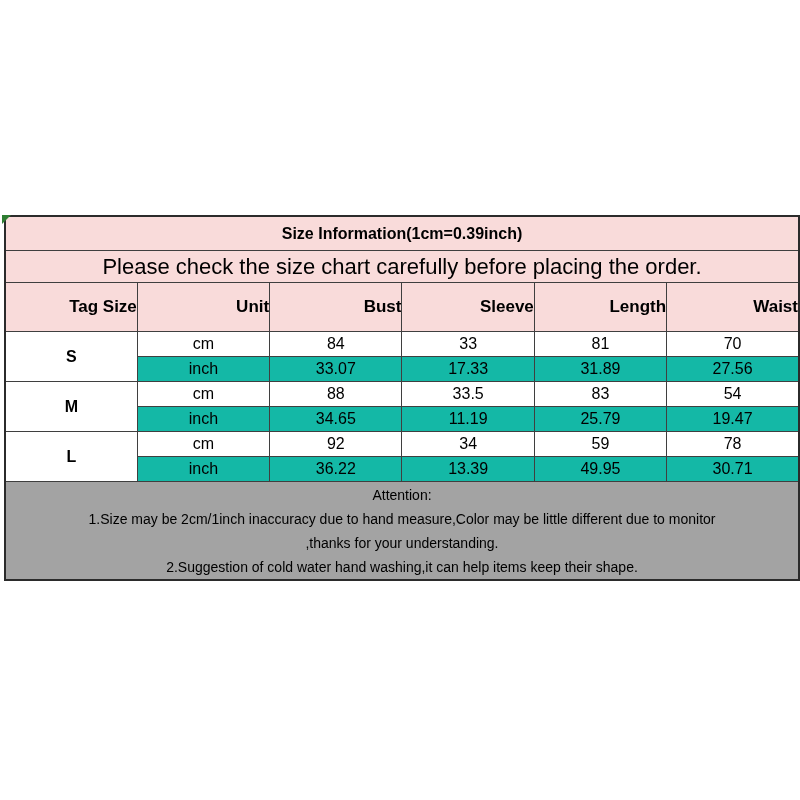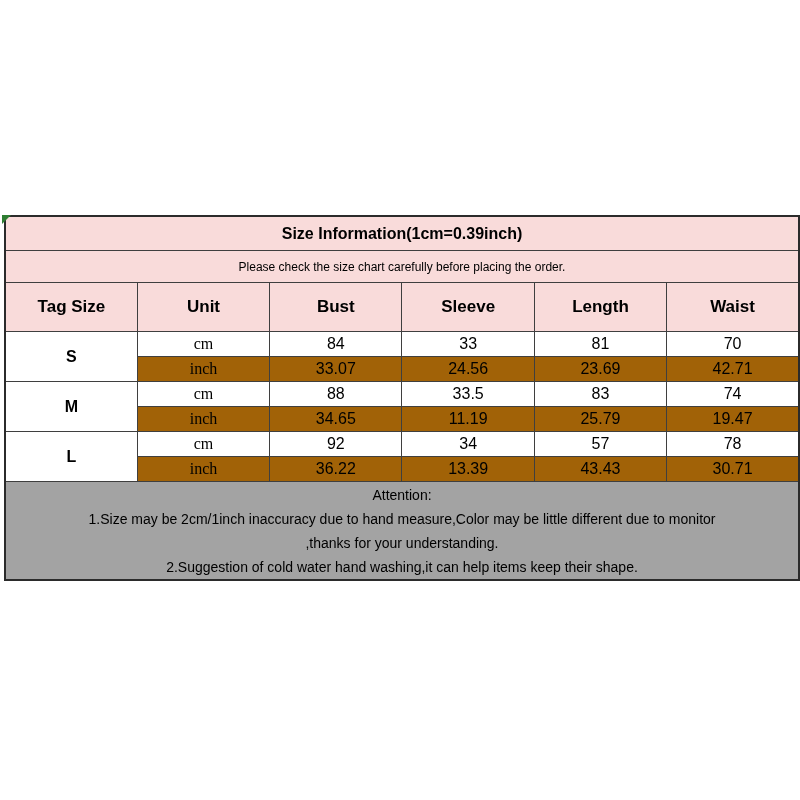--- a/index.html
+++ b/index.html
@@ -21,32 +21,32 @@
     padding:0; overflow:hidden; white-space:nowrap;
   }
   col { width:16.666%; }
 
   .title-cell {
     height:33px; background:#f9dbda;
     font-weight:bold; font-size:16px;
   }
   .subtitle-cell {
     height:31px; background:#f9dbda;
-    font-weight:normal; font-size:12px;
+    font-weight:normal; font-size:22px;
   }
   .header-row th {
     height:48px; background:#f9dbda;
-    font-weight:bold; font-size:17px;
+    font-weight:bold; font-size:17px;text-align:right;
   }
   .tag-cell {
     background:#ffffff; font-weight:bold; font-size:19px;
   }
   .cm-row td { height:24px; background:#ffffff; font-size:16px; }
-  .inch-row td { height:24px; background:#a16207; font-size:16px; }
-  .unit-cell { font-size:17px;font-family:Liberation Serif, serif; }
+  .inch-row td { height:24px; background:#14b8a6; font-size:16px; }
+  .unit-cell { font-size:17px; }
 
   .attention-cell {
     height:97px; background:#a3a3a3;
     text-align:left; vertical-align:top;
     padding:2px 6px; font-size:14px; line-height:24px;
     white-space:normal;
   }
   .attention-cell div { white-space:nowrap; }
 
   .green-corner {
@@ -95,54 +95,54 @@
       <td rowspan="2" class="tag-cell">S</td>
       <td class="unit-cell">cm</td>
       <td>84</td>
       <td>33</td>
       <td>81</td>
       <td>70</td>
     </tr>
     <tr class="inch-row">
       <td class="unit-cell">inch</td>
       <td>33.07</td>
-      <td>24.56</td>
-      <td>23.69</td>
-      <td>42.71</td>
+      <td>17.33</td>
+      <td>31.89</td>
+      <td>27.56</td>
     </tr>
 
     <tr class="cm-row">
       <td rowspan="2" class="tag-cell">M</td>
       <td class="unit-cell">cm</td>
       <td>88</td>
       <td>33.5</td>
       <td>83</td>
-      <td>74</td>
+      <td>54</td>
     </tr>
     <tr class="inch-row">
       <td class="unit-cell">inch</td>
       <td>34.65</td>
       <td>11.19</td>
       <td>25.79</td>
       <td>19.47</td>
     </tr>
 
     <tr class="cm-row">
       <td rowspan="2" class="tag-cell">L</td>
       <td class="unit-cell">cm</td>
       <td>92</td>
       <td>34</td>
-      <td>57</td>
+      <td>59</td>
       <td>78</td>
     </tr>
     <tr class="inch-row">
       <td class="unit-cell">inch</td>
       <td>36.22</td>
       <td>13.39</td>
-      <td>43.43</td>
+      <td>49.95</td>
       <td>30.71</td>
     </tr>
 
     <tr>
       <td colspan="6" class="attention-cell">
         <div>Attention:</div>
         <div>1.Size may be 2cm/1inch inaccuracy due to hand measure,Color may be little different due to monitor</div>
         <div>,thanks for your understanding.</div>
         <div>2.Suggestion of cold water hand washing,it can help items keep their shape.</div>
       </td>

